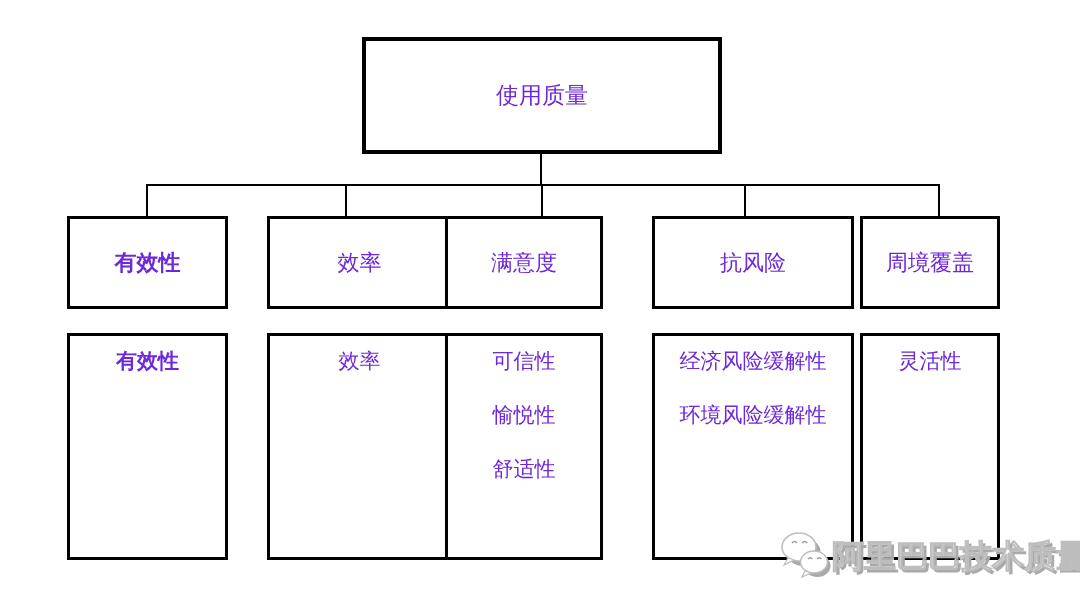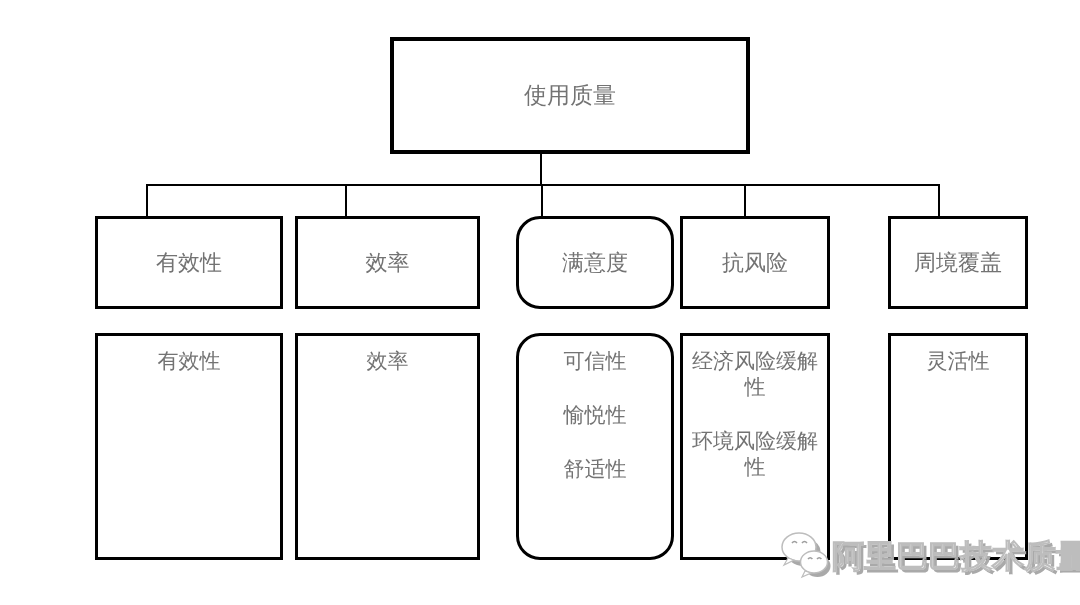--- a/index.html
+++ b/index.html
@@ -12,22 +12,21 @@
     height: 605px;
     background: #ffffff;
     overflow: hidden;
   }
 
   
   .node {
     position: absolute;
     background: #ffffff;
     border: 3px solid #000000;
-    color: #737373;
-    margin-left: 28px;
+    color: #6d28d9;
   }
   .root-node {
     left: 362px; top: 37px; width: 360px; height: 117px;
     border-width: 4px;
     display: flex; align-items: center; justify-content: center;
     font-size: 23px;
   }
   .branch-node {
     top: 216px; height: 93px;
     display: flex; align-items: center; justify-content: center;
@@ -44,24 +43,24 @@
     margin-bottom: 28px;
     text-align: center;
   }
   .narrow-wrap .sub-item {
     max-width: 156px;
     margin-left: auto; margin-right: auto;
     word-break: break-all;
   }
 
   
-  .col-0 { left: 67px;  width: 188px; }
+  .col-0 { left: 67px;  width: 161px; font-weight: bold; }
   .col-1 { left: 267px; width: 185px; }
-  .col-2 { left: 488px; width: 158px; border-radius: 24px; }
-  .col-3 { left: 652px; width: 150px; }
+  .col-2 { left: 445px; width: 158px; }
+  .col-3 { left: 652px; width: 202px; }
   .col-4 { left: 860px; width: 140px; }
 
   
   .line { position: absolute; background: #000000; }
   .line-root-drop  { left: 540px; top: 153px; width: 2px; height: 32px; }
   .line-horizontal { left: 146px; top: 184px; width: 794px; height: 2px; }
   .line-drop       { top: 185px; width: 2px; height: 32px; }
   .drop-0 { left: 146px; }
   .drop-1 { left: 345px; }
   .drop-2 { left: 541px; }

